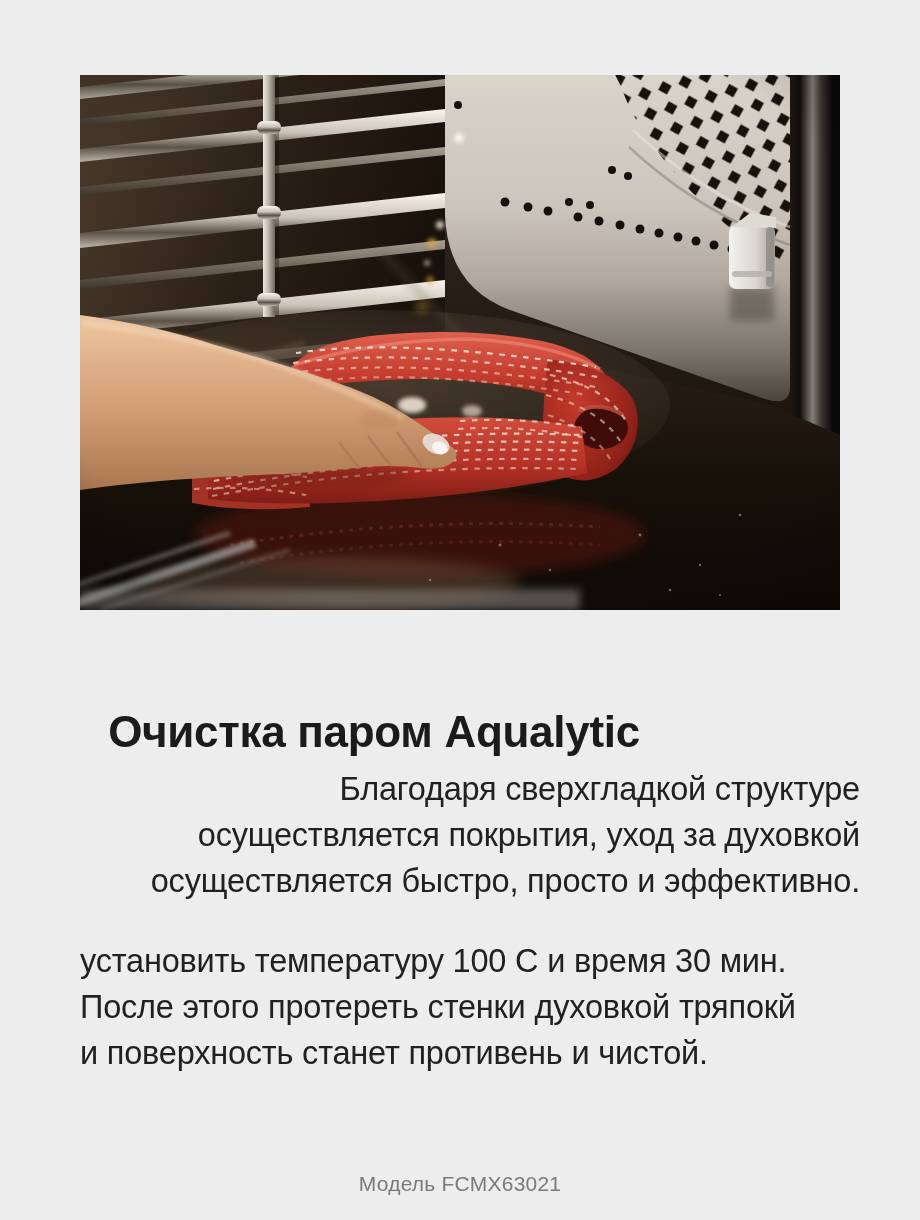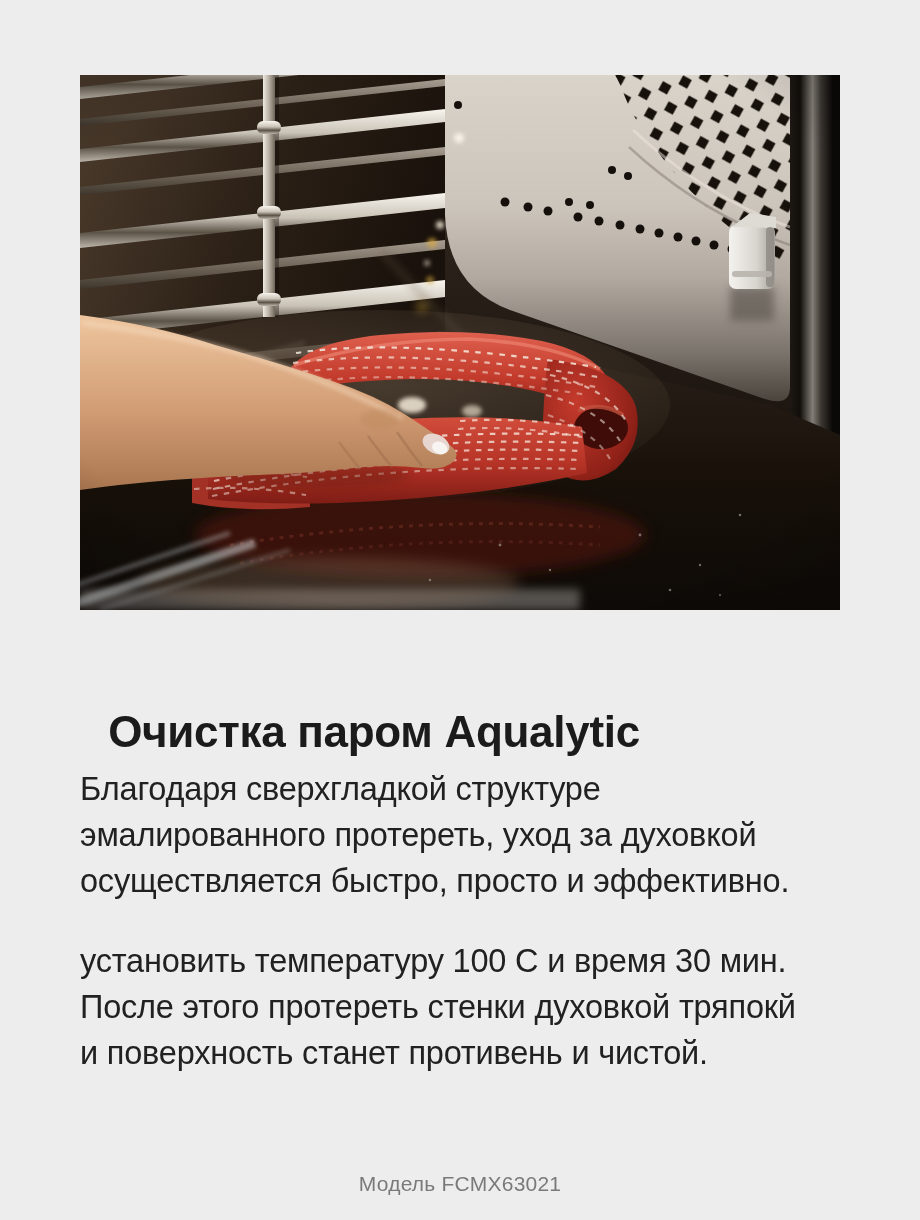--- a/index.html
+++ b/index.html
@@ -17,21 +17,21 @@
   .photo svg{display:block;width:100%;height:100%;}
   .title{
     position:absolute;left:0;top:678px;width:748px;
     text-align:center;font-size:44px;font-weight:700;
     color:var(--title-text,#1b1b1b);letter-spacing:-0.3px;white-space:nowrap;
   }
   .para{position:absolute;left:80px;width:780px;color:var(--body-text,#212121);}
   .para .line{
     height:46px;line-height:46px;font-size:32.5px;letter-spacing:-0.2px;white-space:nowrap;
   }
-  .para-1{top:766px;}
+  .para-1{top:766px;text-align:right;}
   .para-2{top:938px;}
   .footer{
     position:absolute;left:0;top:1156px;width:920px;text-align:center;
     font-size:21px;color:var(--footer-text,#7a7a7a);letter-spacing:0.2px;margin-top:16px;
   }
 </style>
 </head>
 <body>
 
 <div class="page">
@@ -279,21 +279,21 @@
       </g>
 
       <rect width="760" height="535" fill="url(#gVign)"></rect>
     </svg>
   </div>
 
   <h1 class="title">Очистка паром Aqualytic</h1>
 
   <div class="para para-1">
     <div class="line">Благодаря сверхгладкой структуре</div>
-    <div class="line">эмалированного протереть, уход за духовкой</div>
+    <div class="line">осуществляется покрытия, уход за духовкой</div>
     <div class="line">осуществляется быстро, просто и эффективно.</div>
   </div>
 
   <div class="para para-2">
     <div class="line">установить температуру 100 С и время 30 мин.</div>
     <div class="line">После этого протереть стенки духовкой тряпокй</div>
     <div class="line">и поверхность станет противень и чистой.</div>
   </div>
 
   <div class="footer">Модель FCMX63021</div>

